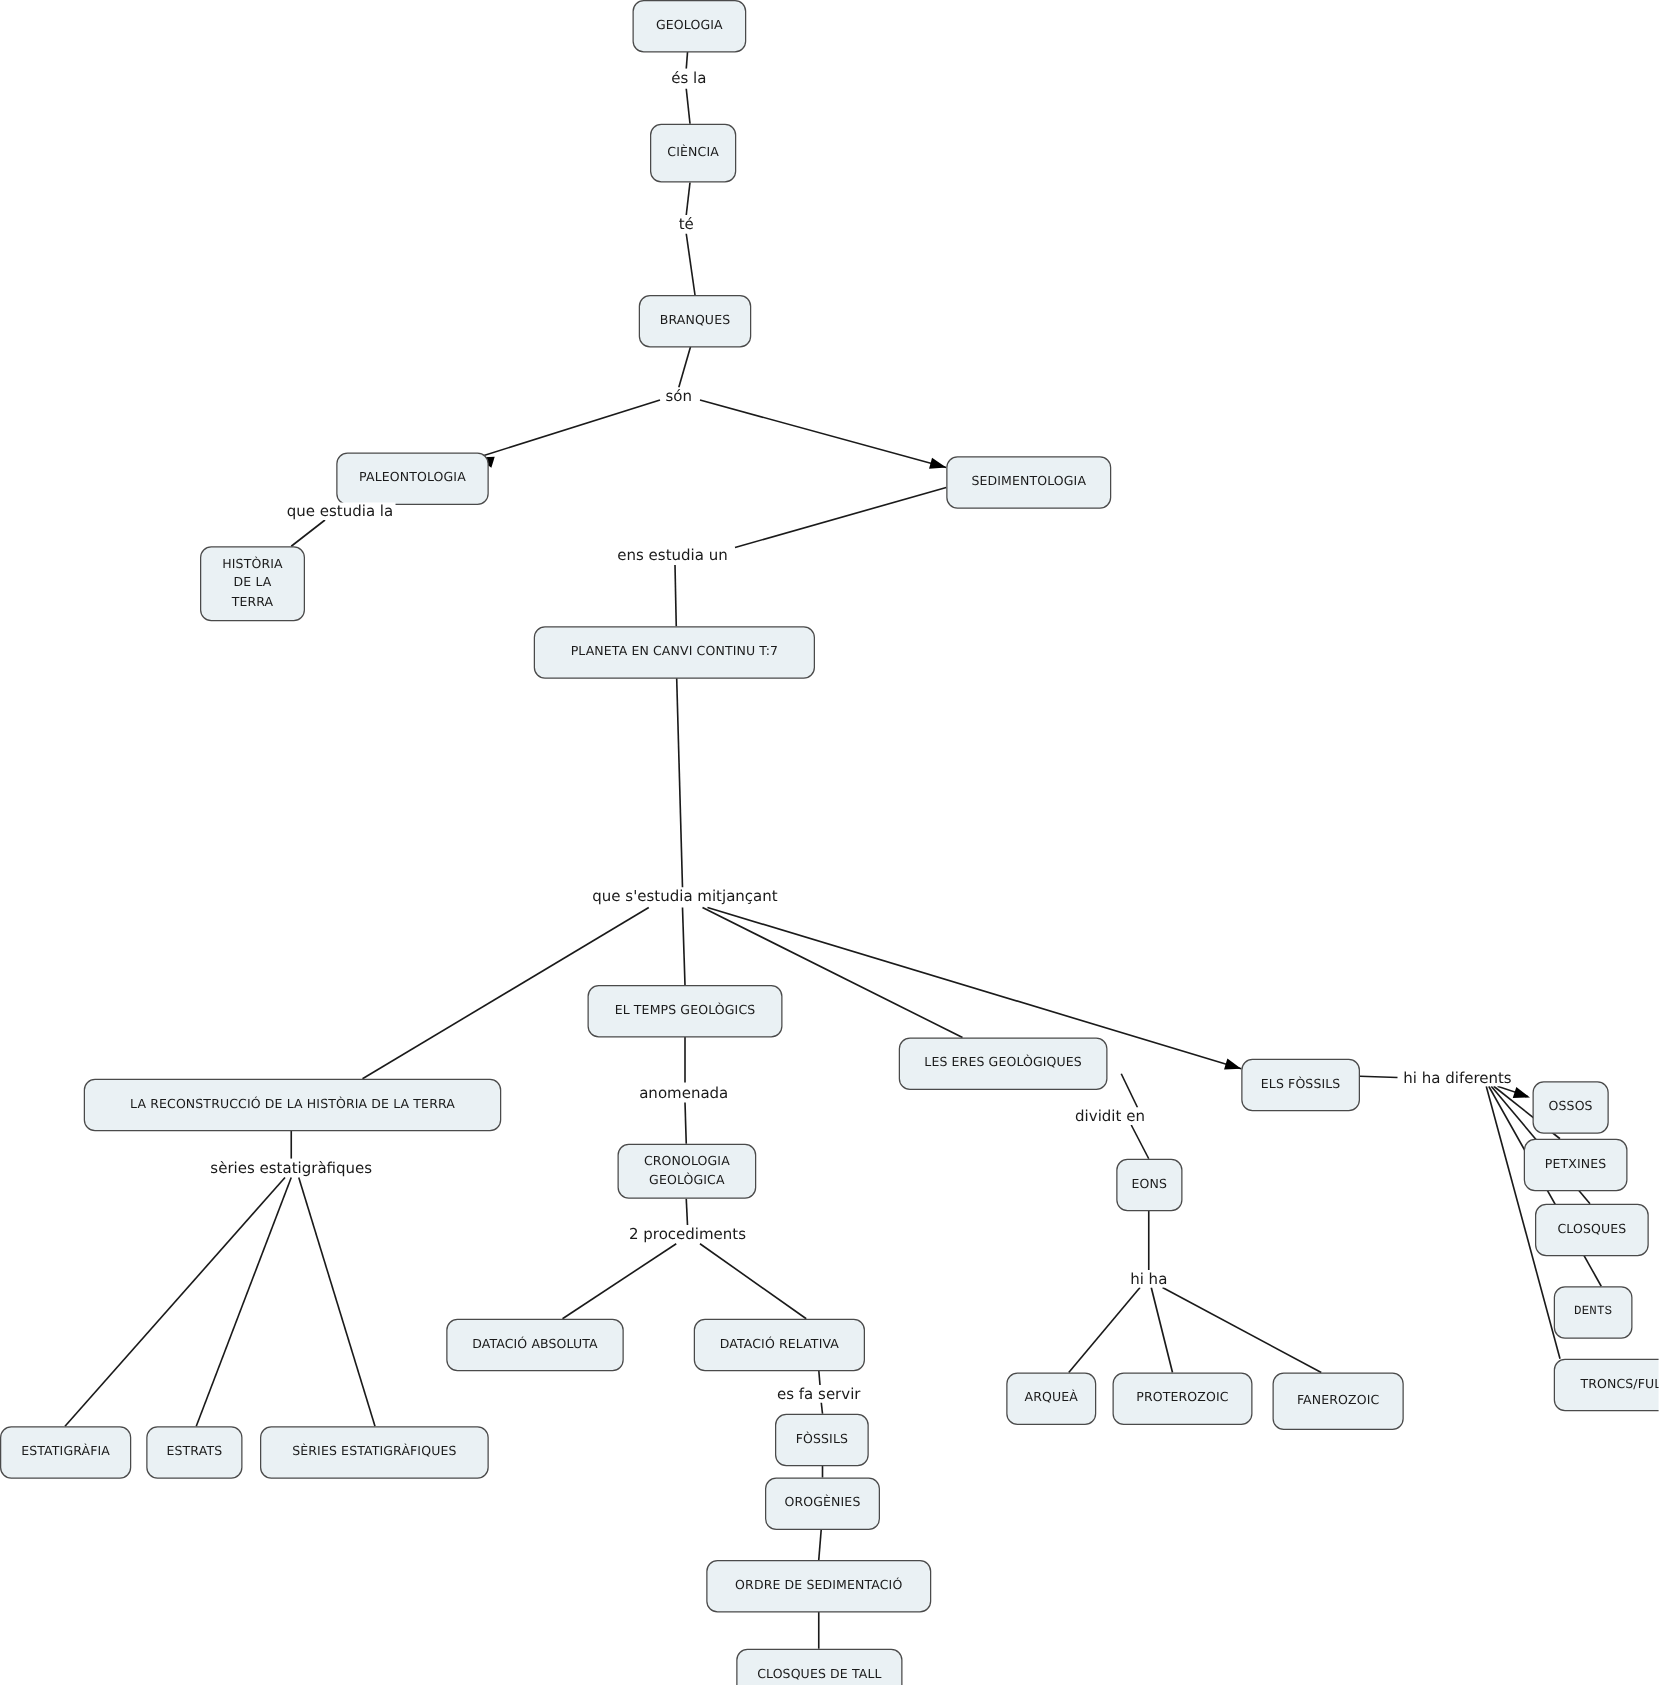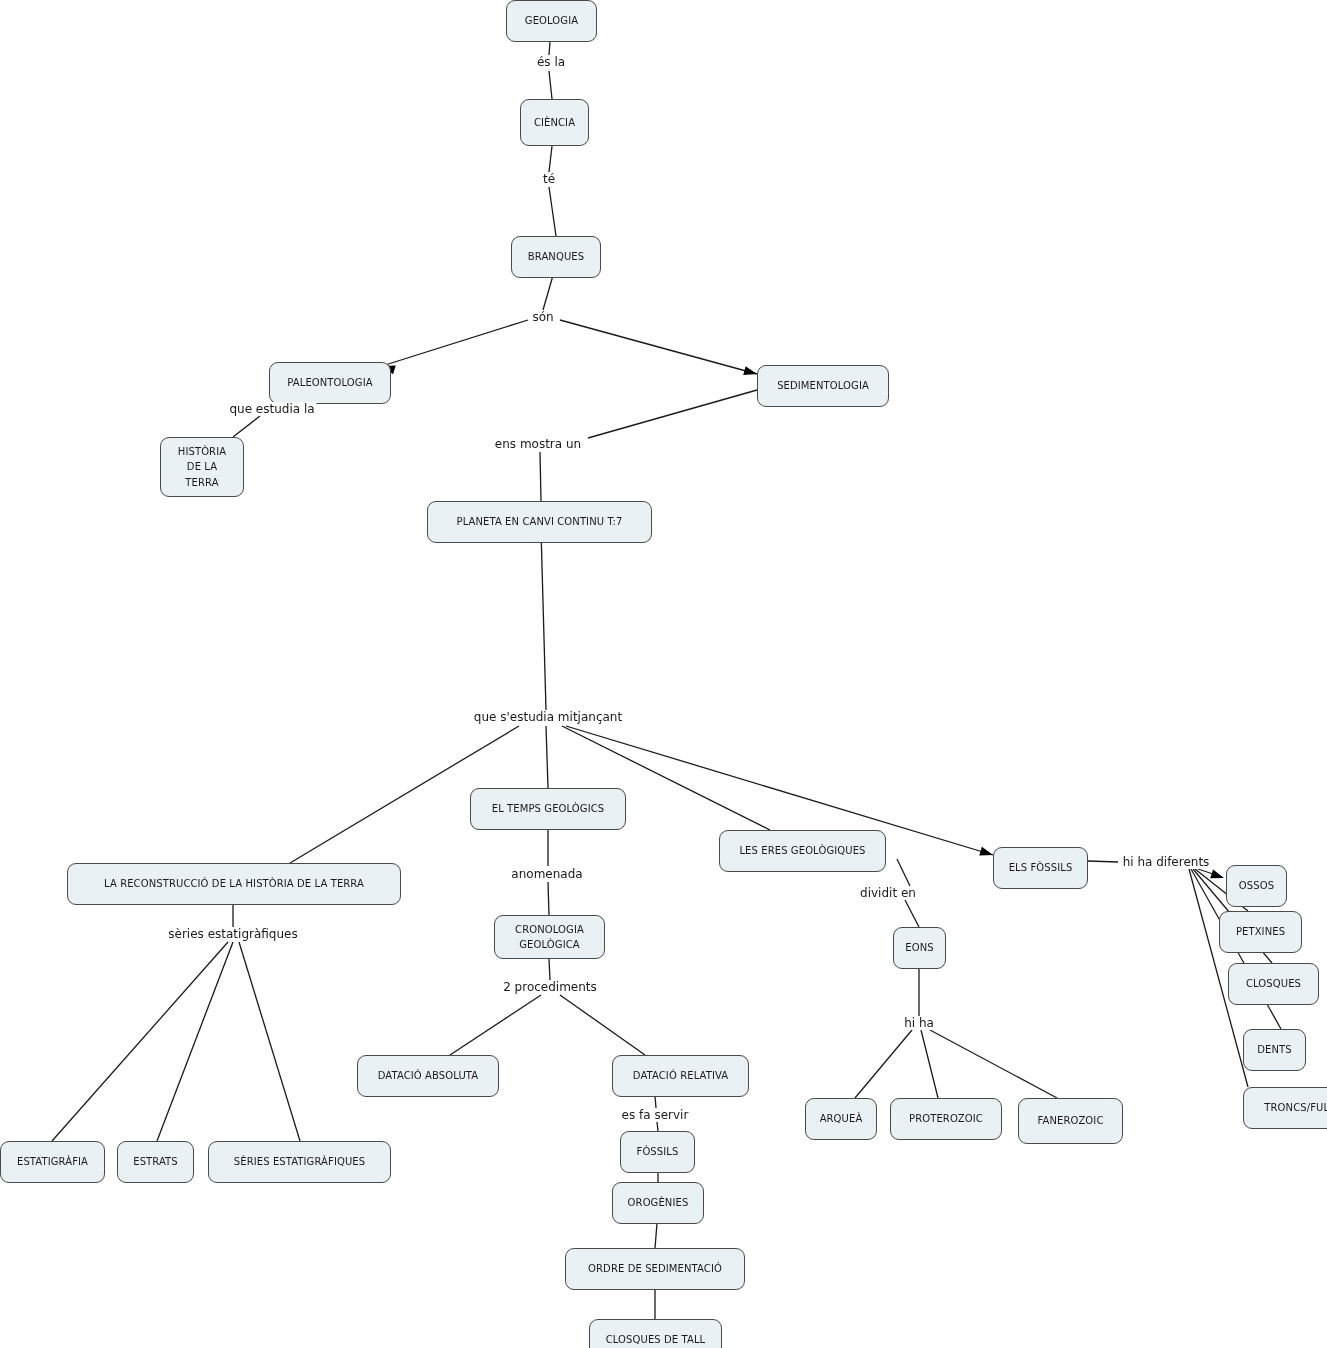--- a/index.html
+++ b/index.html
@@ -127,41 +127,41 @@
       <div class="cm-node" style="left: 470px; top: 788px; width: 156px; height: 29px;">EL TEMPS GEOLÒGICS</div>
       <div class="cm-node" style="left: 719px; top: 830px; width: 167px; height: 29px;">LES ERES GEOLÒGIQUES</div>
       <div class="cm-node" style="left: 993px; top: 847px; width: 95px; height: 29px;">ELS FÒSSILS</div>
       <div class="cm-node" style="left: 67px; top: 863px; width: 334px; height: 29px;">LA RECONSTRUCCIÓ DE LA HISTÒRIA DE LA TERRA</div>
       <div class="cm-node" style="left: 494px; top: 915px; width: 111px; height: 44px;">CRONOLOGIA
 GEOLÒGICA</div>
       <div class="cm-node" style="left: 893px; top: 927px; width: 53px; height: 29px;">EONS</div>
       <div class="cm-node" style="left: 1226px; top: 865px; width: 61px; height: 29px;">OSSOS</div>
       <div class="cm-node" style="left: 1219px; top: 911px; width: 83px; height: 29px;">PETXINES</div>
       <div class="cm-node" style="left: 1228px; top: 963px; width: 91px; height: 29px;">CLOSQUES</div>
-      <div class="cm-node" style="left: 1243px; top: 1029px; width: 63px; height: 29px;">DENTS</div>
+      <div class="cm-node" style="left: 1243px; top: 1029px; width: 63px; height: 29px; font-family: Liberation Mono, monospace;">DENTS</div>
       <div class="cm-node" style="left: 1201px; top: 1087px; width: 126px; height: 29px; margin-left: 42px;">TRONCS/FULLES</div>
       <div class="cm-node" style="left: 357px; top: 1055px; width: 142px; height: 29px;">DATACIÓ ABSOLUTA</div>
-      <div class="cm-node" style="left: 612px; top: 1055px; width: 137px; height: 29px;">DATACIÓ RELATIVA</div>
+      <div class="cm-node" style="left: 555px; top: 1055px; width: 137px; height: 29px;">DATACIÓ RELATIVA</div>
       <div class="cm-node" style="left: 805px; top: 1098px; width: 72px; height: 29px;">ARQUEÀ</div>
       <div class="cm-node" style="left: 890px; top: 1098px; width: 112px; height: 42px;">PROTEROZOIC</div>
       <div class="cm-node" style="left: 1018px; top: 1098px; width: 105px; height: 46px;">FANEROZOIC</div>
       <div class="cm-node" style="left: 0px; top: 1141px; width: 105px; height: 29px;">ESTATIGRÀFIA</div>
       <div class="cm-node" style="left: 117px; top: 1141px; width: 77px; height: 29px;">ESTRATS</div>
       <div class="cm-node" style="left: 208px; top: 1141px; width: 183px; height: 29px;">SÈRIES ESTATIGRÀFIQUES</div>
       <div class="cm-node" style="left: 620px; top: 1131px; width: 75px; height: 29px;">FÒSSILS</div>
       <div class="cm-node" style="left: 612px; top: 1182px; width: 92px; height: 29px;">OROGÈNIES</div>
       <div class="cm-node" style="left: 565px; top: 1248px; width: 180px; height: 29px;">ORDRE DE SEDIMENTACIÓ</div>
       <div class="cm-node" style="left: 589px; top: 1319px; width: 133px; height: 29px;">CLOSQUES DE TALL</div>
     </div>
   <div id="labels-layer">
       <div class="cm-link-label" style="left: 551px; top: 62px;">és la</div>
       <div class="cm-link-label" style="left: 549px; top: 179px;">té</div>
       <div class="cm-link-label" style="left: 543px; top: 317px;">són</div>
       <div class="cm-link-label" style="left: 272px; top: 409px;">que estudia la</div>
-      <div class="cm-link-label" style="left: 538px; top: 444px;">ens mostra un</div>
+      <div class="cm-link-label" style="left: 538px; top: 444px;">ens estudia un</div>
       <div class="cm-link-label" style="left: 548px; top: 717px;">que s'estudia mitjançant</div>
       <div class="cm-link-label" style="left: 547px; top: 874px;">anomenada</div>
       <div class="cm-link-label" style="left: 888px; top: 893px;">dividit en</div>
       <div class="cm-link-label" style="left: 233px; top: 934px;">sèries estatigràfiques</div>
       <div class="cm-link-label" style="left: 1166px; top: 862px;">hi ha diferents</div>
       <div class="cm-link-label" style="left: 550px; top: 987px;">2 procediments</div>
       <div class="cm-link-label" style="left: 919px; top: 1023px;">hi ha</div>
       <div class="cm-link-label" style="left: 655px; top: 1115px;">es fa servir</div>
     </div>
 

